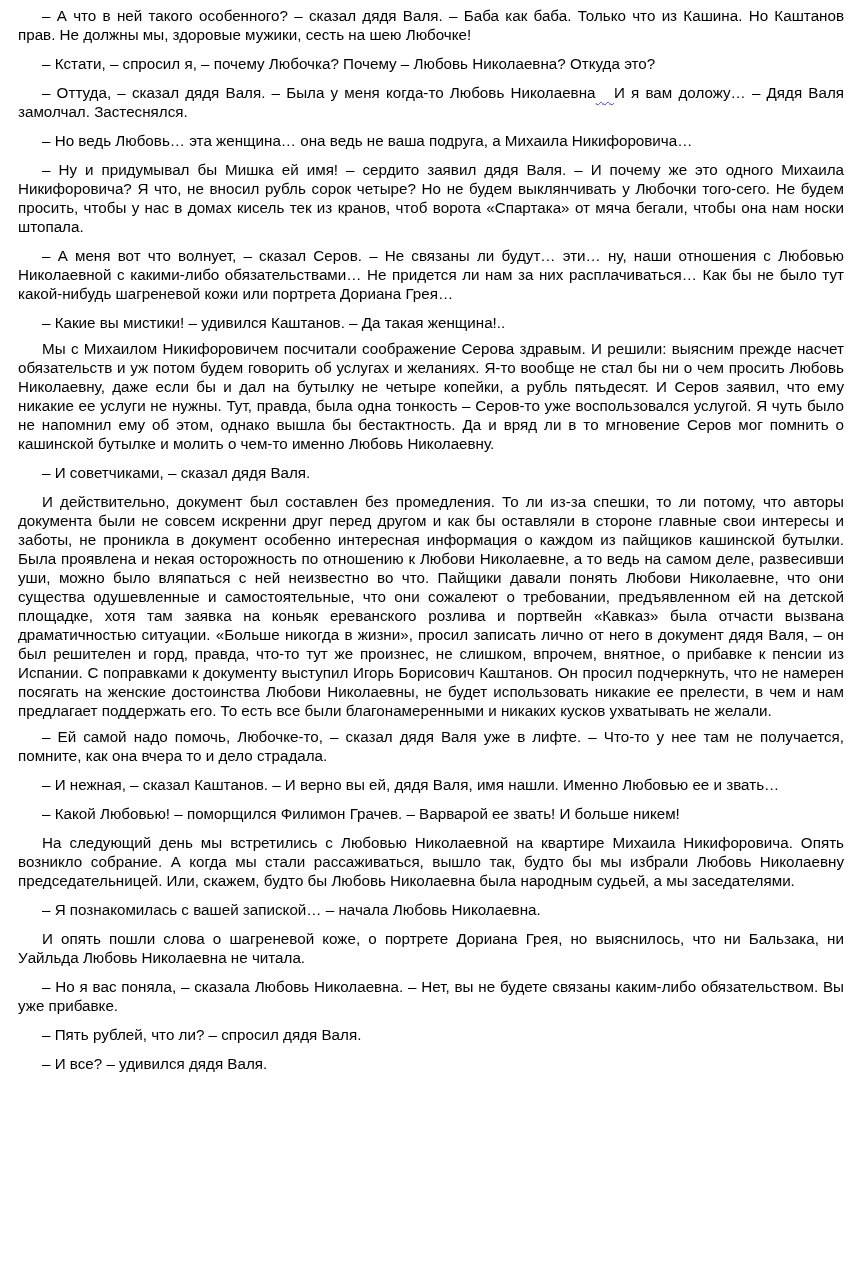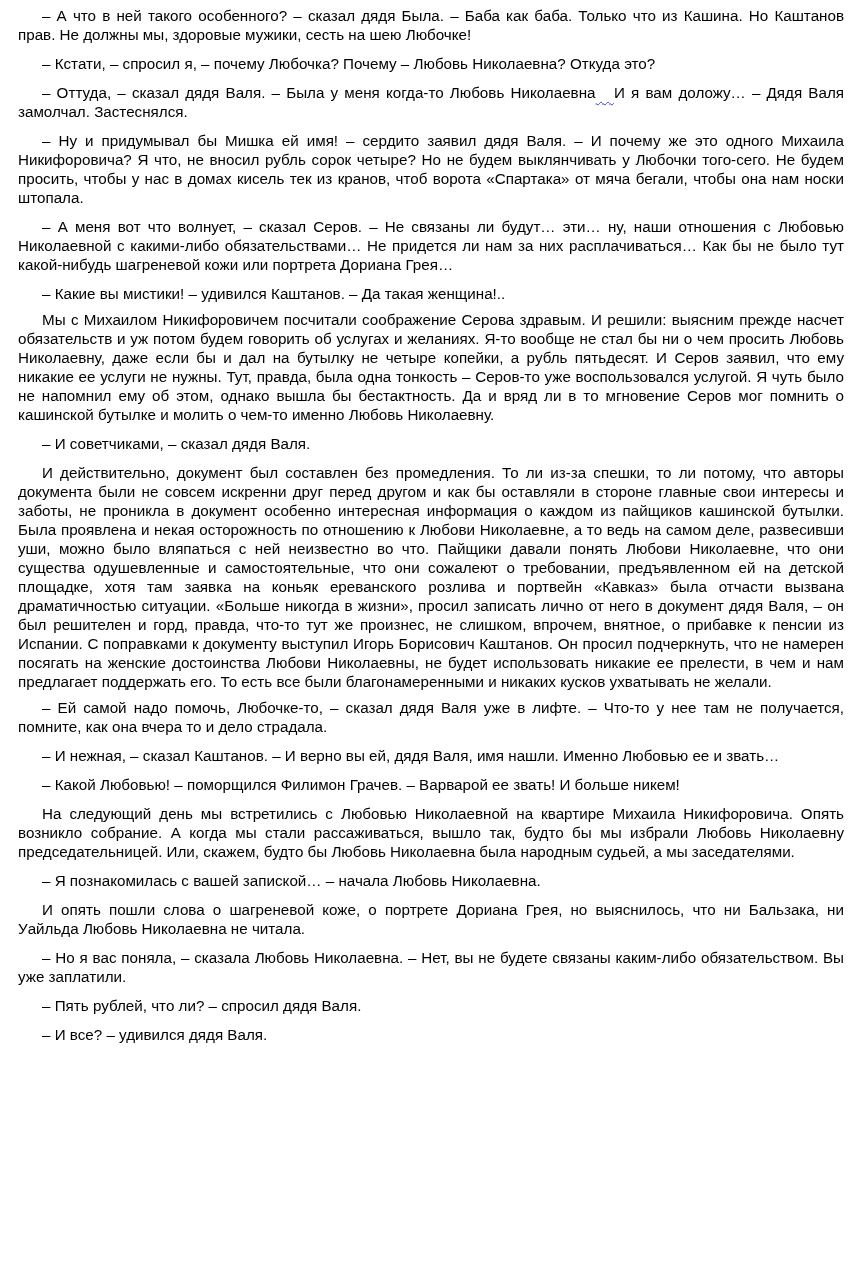--- a/index.html
+++ b/index.html
@@ -17,33 +17,34 @@
     text-decoration: underline wavy #3b3bd8;
     text-decoration-thickness: 1px;
     text-underline-offset: 3px;
   }
   .clip-wrap { height: 17px; overflow: hidden; margin-bottom: 2px; }
 </style>
 </head>
 <body>
 
 <div class="page">
-  <p class="p dlg">–  А что в ней такого особенного? – сказал дядя Была. – Баба как баба. Только что из Кашина. Но Каштанов прав. Не должны мы, здоровые мужики, сесть на шею Любочке!</p>
+  <p class="p dlg">–  А что в ней такого особенного? – сказал дядя Валя. – Баба как баба. Только что из Кашина. Но Каштанов прав. Не должны мы, здоровые мужики, сесть на шею Любочке!</p>
   <p class="p dlg">–  Кстати, – спросил я, – почему Любочка? Почему – Любовь Николаевна? Откуда это?</p>
   <p class="p dlg">
     <span>–  Оттуда, – сказал дядя Валя. – Была у меня когда-то Любовь Николаевна</span><span class="squig">&nbsp;&nbsp;&nbsp;</span><span>И я вам доложу… – Дядя Валя замолчал. Застеснялся.</span>
   </p>
+  <p class="p dlg">–  Но ведь Любовь… эта женщина… она ведь не ваша подруга, а Михаила Никифоровича…</p>
   <p class="p dlg">–  Ну и придумывал бы Мишка ей имя! – сердито заявил дядя Валя. – И почему же это одного Михаила Никифоровича? Я что, не вносил рубль сорок четыре? Но не будем выклянчивать у Любочки того-сего. Не будем просить, чтобы у нас в домах кисель тек из кранов, чтоб ворота «Спартака» от мяча бегали, чтобы она нам носки штопала.</p>
   <p class="p dlg">–  А меня вот что волнует, – сказал Серов. – Не связаны ли будут… эти… ну, наши отношения с Любовью Николаевной с какими-либо обязательствами… Не придется ли нам за них расплачиваться… Как бы не было тут какой-нибудь шагреневой кожи или портрета Дориана Грея…</p>
   <p class="p nar">–  Какие вы мистики! – удивился Каштанов. – Да такая женщина!..</p>
   <p class="p dlg">Мы с Михаилом Никифоровичем посчитали соображение Серова здравым. И решили: выясним прежде насчет обязательств и уж потом будем говорить об услугах и желаниях. Я-то вообще не стал бы ни о чем просить Любовь Николаевну, даже если бы и дал на бутылку не четыре копейки, а рубль пятьдесят. И Серов заявил, что ему никакие ее услуги не нужны. Тут, правда, была одна тонкость – Серов-то уже воспользовался услугой. Я чуть было не напомнил ему об этом, однако вышла бы бестактность. Да и вряд ли в то мгновение Серов мог помнить о кашинской бутылке и молить о чем-то именно Любовь Николаевну.</p>
   <p class="p dlg">–  И советчиками, – сказал дядя Валя.</p>
   <p class="p nar">И действительно, документ был составлен без промедления. То ли из-за спешки, то ли потому, что авторы документа были не совсем искренни друг перед другом и как бы оставляли в стороне главные свои интересы и заботы, не проникла в документ особенно интересная информация о каждом из пайщиков кашинской бутылки. Была проявлена и некая осторожность по отношению к Любови Николаевне, а то ведь на самом деле, развесивши уши, можно было вляпаться с ней неизвестно во что. Пайщики давали понять Любови Николаевне, что они существа одушевленные и самостоятельные, что они сожалеют о требовании, предъявленном ей на детской площадке, хотя там заявка на коньяк ереванского розлива и портвейн «Кавказ» была отчасти вызвана драматичностью ситуации. «Больше никогда в жизни», просил записать лично от него в документ дядя Валя, – он был решителен и горд, правда, что-то тут же произнес, не слишком, впрочем, внятное, о прибавке к пенсии из Испании. С поправками к документу выступил Игорь Борисович Каштанов. Он просил подчеркнуть, что не намерен посягать на женские достоинства Любови Николаевны, не будет использовать никакие ее прелести, в чем и нам предлагает поддержать его. То есть все были благонамеренными и никаких кусков ухватывать не желали.</p>
   <p class="p dlg">–  Ей самой надо помочь, Любочке-то, – сказал дядя Валя уже в лифте. – Что-то у нее там не получается, помните, как она вчера то и дело страдала.</p>
   <p class="p dlg">–  И нежная, – сказал Каштанов. – И верно вы ей, дядя Валя, имя нашли. Именно Любовью ее и звать…</p>
   <p class="p dlg">–  Какой Любовью! – поморщился Филимон Грачев. – Варварой ее звать! И больше никем!</p>
   <p class="p dlg">На следующий день мы встретились с Любовью Николаевной на квартире Михаила Никифоровича. Опять возникло собрание. А когда мы стали рассаживаться, вышло так, будто бы мы избрали Любовь Николаевну председательницей. Или, скажем, будто бы Любовь Николаевна была народным судьей, а мы заседателями.</p>
   <p class="p dlg">–  Я познакомилась с вашей запиской… – начала Любовь Николаевна.</p>
   <p class="p dlg">И опять пошли слова о шагреневой коже, о портрете Дориана Грея, но выяснилось, что ни Бальзака, ни Уайльда Любовь Николаевна не читала.</p>
-  <p class="p dlg">–  Но я вас поняла, – сказала Любовь Николаевна. – Нет, вы не будете связаны каким-либо обязательством. Вы уже заплатили.</p>
+  <p class="p dlg">–  Но я вас поняла, – сказала Любовь Николаевна. – Нет, вы не будете связаны каким-либо обязательством. Вы уже прибавке.</p>
   <p class="p dlg">–  Пять рублей, что ли? – спросил дядя Валя.</p>
   <p class="p dlg">–  И все? – удивился дядя Валя.</p>
 </div>
 
 </body></html>

